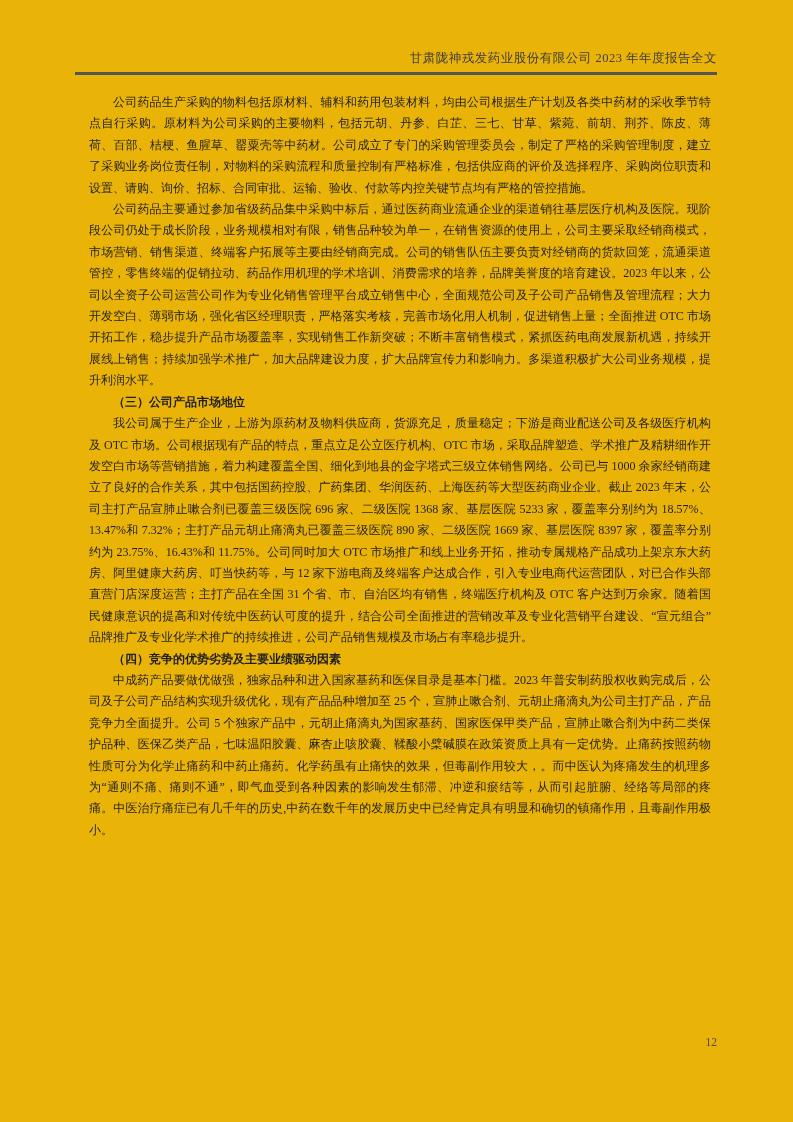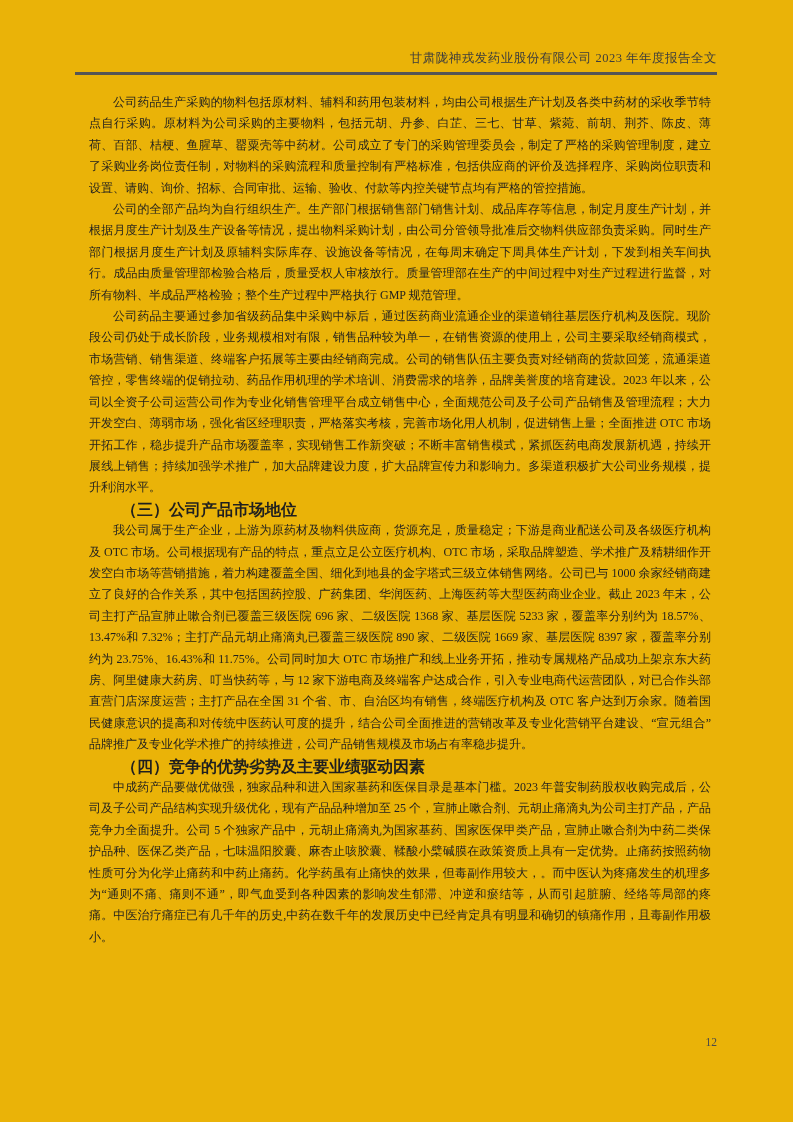--- a/index.html
+++ b/index.html
@@ -43,21 +43,21 @@
   }
   .doc-body p {
     margin: 0;
     text-indent: 2em;
   }
   .doc-body .heading {
     margin: 0;
     text-indent: 2em;
     font-weight: bold;
     font-family: "Liberation Sans", "DejaVu Sans", sans-serif;
-    font-size: 16px;
+    font-size: 12px;
   }
   .page-number {
     position: absolute;
     top: 1036px;
     left: 75px;
     width: 642px;
     text-align: right;
     font-size: 11.5px;
     color: #4a4a4a;
     font-family: Liberation Serif, serif;
@@ -67,21 +67,20 @@
 <body>
 
 <div class="page">
 
   <div class="report-header">甘肃陇神戎发药业股份有限公司 2023 年年度报告全文</div>
 
   <div class="header-rule"></div>
 
   <div class="doc-body">
     <p>公司药品生产采购的物料包括原材料、辅料和药用包装材料，均由公司根据生产计划及各类中药材的采收季节特点自行采购。原材料为公司采购的主要物料，包括元胡、丹参、白芷、三七、甘草、紫菀、前胡、荆芥、陈皮、薄荷、百部、桔梗、鱼腥草、罂粟壳等中药材。公司成立了专门的采购管理委员会，制定了严格的采购管理制度，建立了采购业务岗位责任制，对物料的采购流程和质量控制有严格标准，包括供应商的评价及选择程序、采购岗位职责和设置、请购、询价、招标、合同审批、运输、验收、付款等内控关键节点均有严格的管控措施。</p>
-    <p>公司的全部产品均为自行组织生产。生产部门根据销售部门销售计划、成品库存等信息，制定月度生产计划，并根据月度生产计划及生产设备等情况，提出物料采购计划，由公司分管领导批准后交物料供应部负责采购。同时生产部门根据月度生产计划及原辅料实际库存、设施设备等情况，在每周末确定下周具体生产计划，下发到相关车间执行。成品由质量管理部检验合格后，质量受权人审核放行。质量管理部在生产的中间过程中对生产过程进行监督，对所有物料、半成品严格检验；整个生产过程中严格执行 GMP 规范管理。</p>
     <p>公司药品主要通过参加省级药品集中采购中标后，通过医药商业流通企业的渠道销往基层医疗机构及医院。现阶段公司仍处于成长阶段，业务规模相对有限，销售品种较为单一，在销售资源的使用上，公司主要采取经销商模式，市场营销、销售渠道、终端客户拓展等主要由经销商完成。公司的销售队伍主要负责对经销商的货款回笼，流通渠道管控，零售终端的促销拉动、药品作用机理的学术培训、消费需求的培养，品牌美誉度的培育建设。2023 年以来，公司以全资子公司运营公司作为专业化销售管理平台成立销售中心，全面规范公司及子公司产品销售及管理流程；大力开发空白、薄弱市场，强化省区经理职责，严格落实考核，完善市场化用人机制，促进销售上量；全面推进 OTC 市场开拓工作，稳步提升产品市场覆盖率，实现销售工作新突破；不断丰富销售模式，紧抓医药电商发展新机遇，持续开展线上销售；持续加强学术推广，加大品牌建设力度，扩大品牌宣传力和影响力。多渠道积极扩大公司业务规模，提升利润水平。</p>
     <p class="heading">（三）公司产品市场地位</p>
     <p>我公司属于生产企业，上游为原药材及物料供应商，货源充足，质量稳定；下游是商业配送公司及各级医疗机构及 OTC 市场。公司根据现有产品的特点，重点立足公立医疗机构、OTC 市场，采取品牌塑造、学术推广及精耕细作开发空白市场等营销措施，着力构建覆盖全国、细化到地县的金字塔式三级立体销售网络。公司已与 1000 余家经销商建立了良好的合作关系，其中包括国药控股、广药集团、华润医药、上海医药等大型医药商业企业。截止 2023 年末，公司主打产品宣肺止嗽合剂已覆盖三级医院 696 家、二级医院 1368 家、基层医院 5233 家，覆盖率分别约为 18.57%、13.47%和 7.32%；主打产品元胡止痛滴丸已覆盖三级医院 890 家、二级医院 1669 家、基层医院 8397 家，覆盖率分别约为 23.75%、16.43%和 11.75%。公司同时加大 OTC 市场推广和线上业务开拓，推动专属规格产品成功上架京东大药房、阿里健康大药房、叮当快药等，与 12 家下游电商及终端客户达成合作，引入专业电商代运营团队，对已合作头部直营门店深度运营；主打产品在全国 31 个省、市、自治区均有销售，终端医疗机构及 OTC 客户达到万余家。随着国民健康意识的提高和对传统中医药认可度的提升，结合公司全面推进的营销改革及专业化营销平台建设、“宣元组合”品牌推广及专业化学术推广的持续推进，公司产品销售规模及市场占有率稳步提升。</p>
     <p class="heading">（四）竞争的优势劣势及主要业绩驱动因素</p>
     <p>中成药产品要做优做强，独家品种和进入国家基药和医保目录是基本门槛。2023 年普安制药股权收购完成后，公司及子公司产品结构实现升级优化，现有产品品种增加至 25 个，宣肺止嗽合剂、元胡止痛滴丸为公司主打产品，产品竞争力全面提升。公司 5 个独家产品中，元胡止痛滴丸为国家基药、国家医保甲类产品，宣肺止嗽合剂为中药二类保护品种、医保乙类产品，七味温阳胶囊、麻杏止咳胶囊、鞣酸小檗碱膜在政策资质上具有一定优势。止痛药按照药物性质可分为化学止痛药和中药止痛药。化学药虽有止痛快的效果，但毒副作用较大，。而中医认为疼痛发生的机理多为“通则不痛、痛则不通”，即气血受到各种因素的影响发生郁滞、冲逆和瘀结等，从而引起脏腑、经络等局部的疼痛。中医治疗痛症已有几千年的历史,中药在数千年的发展历史中已经肯定具有明显和确切的镇痛作用，且毒副作用极小。</p>
   </div>
 
   <div class="page-number">12</div>
 
 </div>

